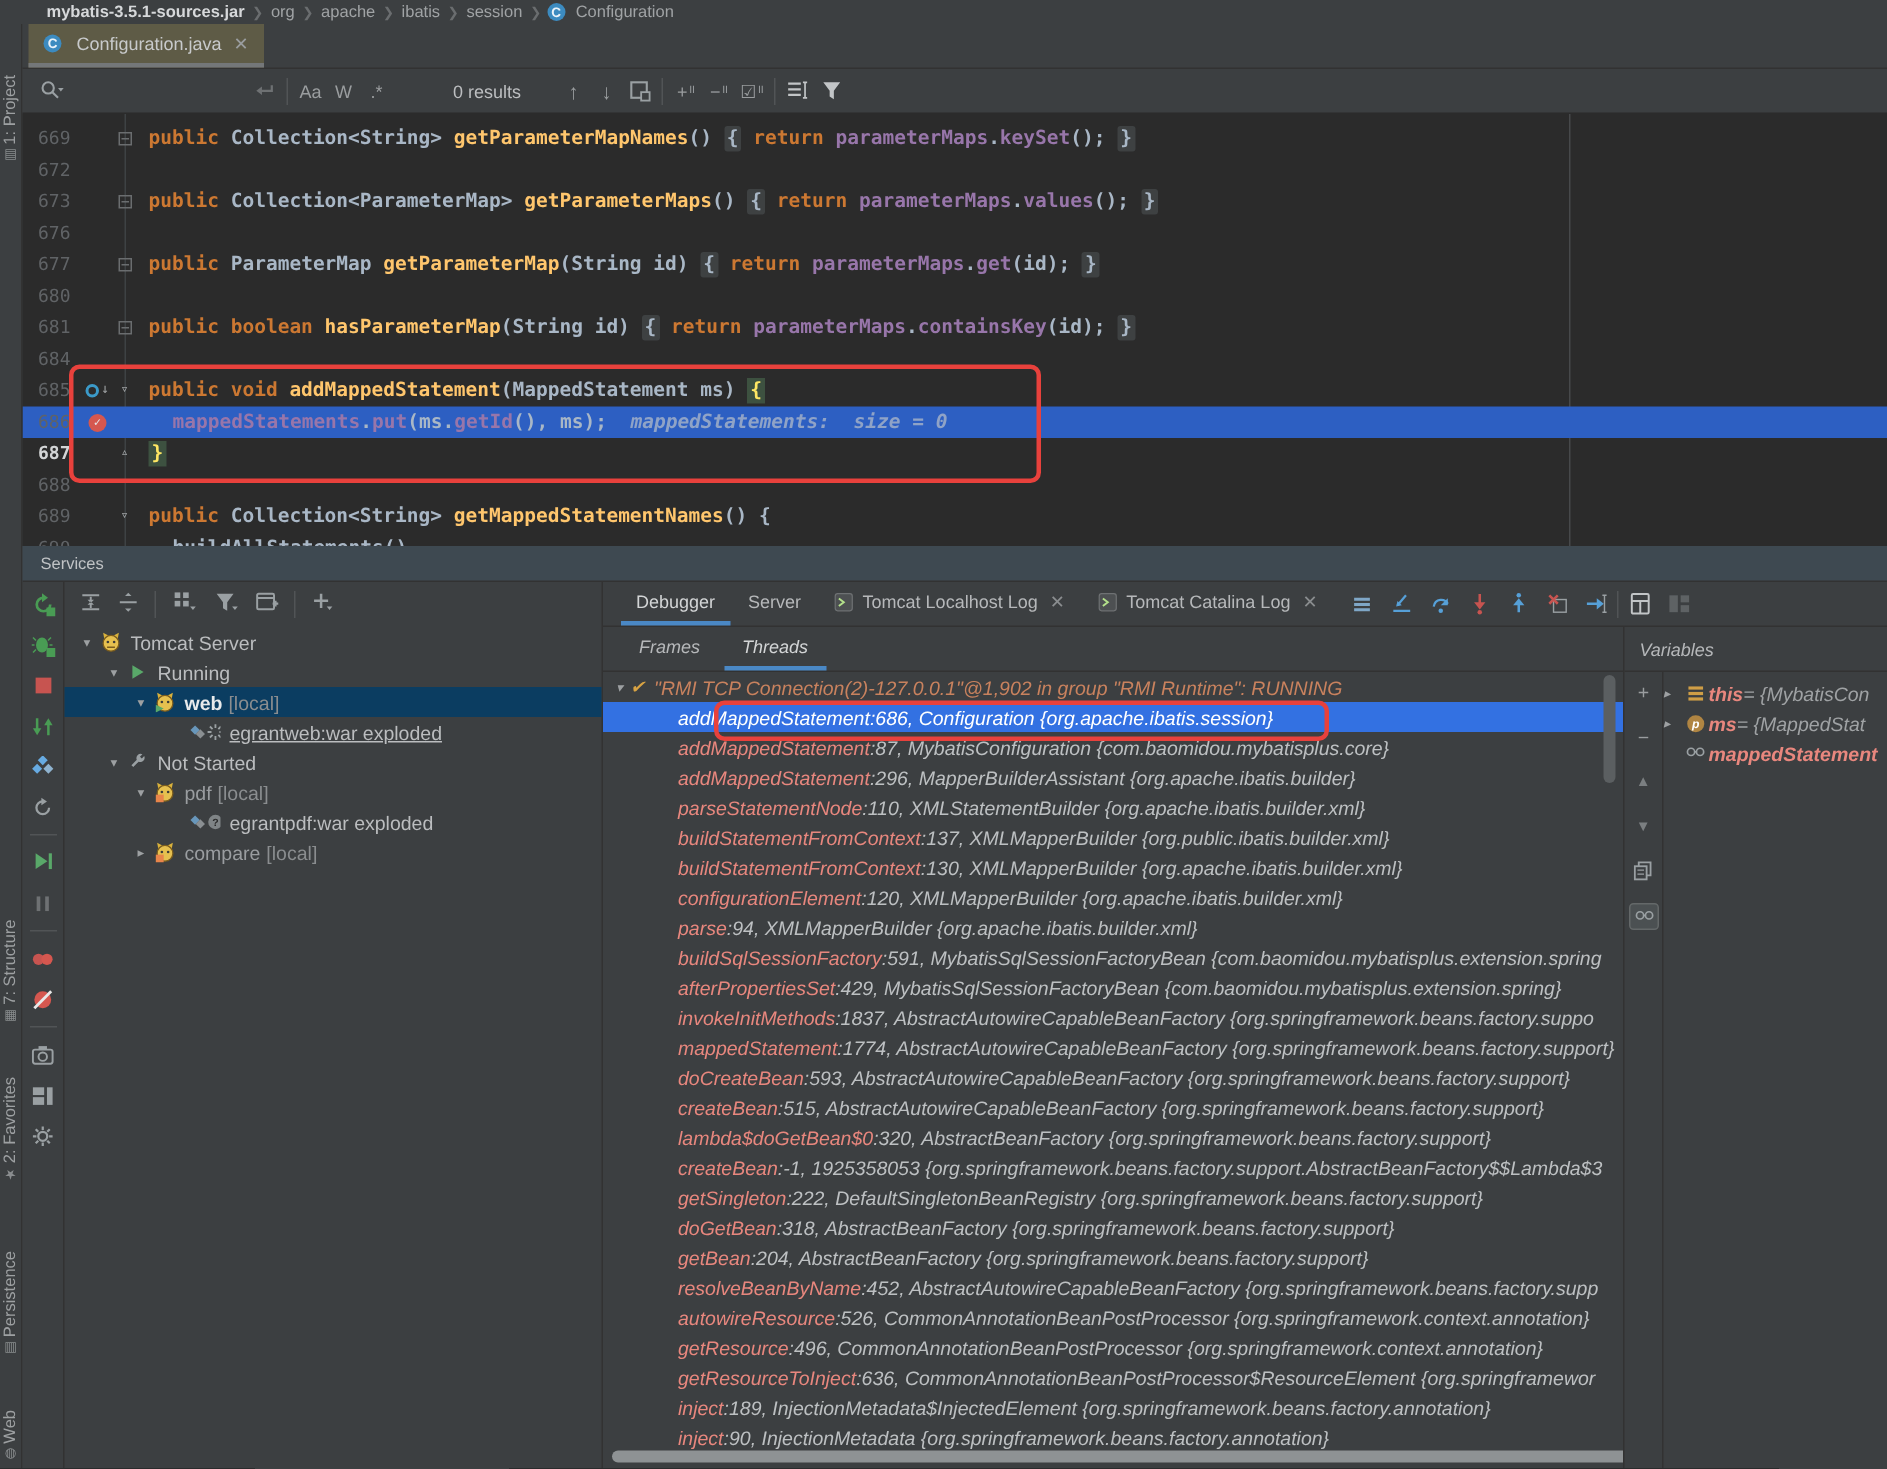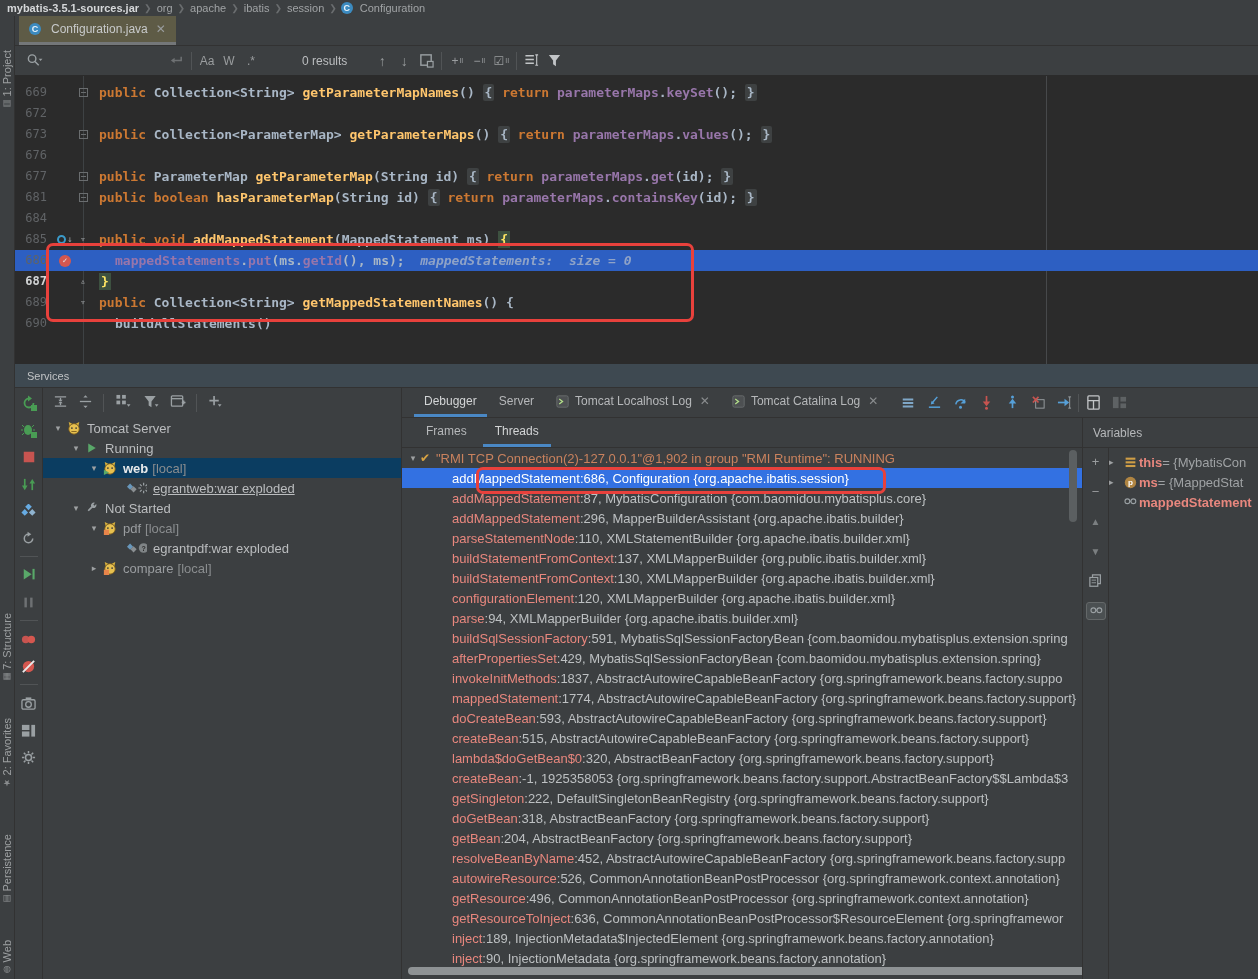--- a/index.html
+++ b/index.html
@@ -1,21 +1,21 @@
 <!DOCTYPE html>
 <html><head>
 <meta charset="utf-8">
 <style>
   * { box-sizing: border-box; margin:0; padding:0; }
   html,body { background:#1e1e1e; }
   body { font-family:"Liberation Sans",sans-serif; }
   #app { position:relative; width:1258px; height:979px; background:#3c3f41; overflow:hidden; color:#bbbdbf; font-size:12px; }
 
   
-  #crumbbar { position:absolute; left:0; top:0; width:100%; height:16px; background:#3c3f41; display:flex; align-items:center; padding-left:4px; font-size:11px; }
+  #crumbbar { position:absolute; left:0; top:0; width:100%; height:16px; background:#3c3f41; display:flex; align-items:center; padding-left:28px; font-size:11px; }
   .crumb { color:#a0a3a5; margin:0 3px; white-space:nowrap; }
   .crumb.first { font-weight:bold; color:#d6d8da; }
   .crumb-sep { color:#6a6d6f; font-size:9px; margin:0 2px; }
   .classicon { display:inline-flex; width:12px; height:12px; border-radius:50%; background:#3c8bc0; color:#eaf3fa; font-size:9px; font-weight:bold; align-items:center; justify-content:center; margin:0 4px 0 2px; flex:0 0 auto; }
 
   
   #rail { position:absolute; left:0; top:16px; bottom:0; width:15px; background:#3c3f41; border-right:1px solid #323232; }
   .rail-label { position:absolute; left:1px; writing-mode:vertical-rl; transform:rotate(180deg); color:#9da0a2; font-size:11px; white-space:nowrap; }
   .rail-label .rg { color:#8a8d8f; font-size:9px; }
 
@@ -79,21 +79,21 @@
   .trow .sfx { color:#8a8d8f; margin-left:4px; }
 
   #vsep1, #vsep2 { width:1px; background:#323232; }
   #rightsec { flex:1; display:flex; flex-direction:column; min-width:0; }
   #dbgtabs { height:30px; display:flex; align-items:center; border-bottom:1px solid #323232; padding-left:12px; gap:2px; }
   .dtab { display:inline-flex; align-items:center; gap:6px; height:29px; padding:0 10px; color:#b6b8ba; font-size:12px; border-bottom:3px solid transparent;justify-content:center; }
   .dtab.active { border-bottom-color:#4a88c5; color:#d3d5d6; }
   .dtab .x { color:#8a8d8f; margin-left:2px; }
   .dbg-ic { display:inline-flex; align-items:center; justify-content:center; width:24px; height:22px; }
 
-  #dbgcontent { flex:1; display:flex; min-height:0; }
+  #dbgcontent { flex:1; display:flex; min-height:0;font-style:italic; }
   #threadsarea { flex:1; display:flex; flex-direction:column; min-width:0; }
   #subtabs { height:30px; display:flex; align-items:center; padding-left:12px; gap:4px; border-bottom:1px solid #323232; }
   .stab { padding:0 12px; height:29px; display:inline-flex; align-items:center; color:#b6b8ba; border-bottom:3px solid transparent; }
   .stab.active { border-bottom-color:#4a88c5; color:#d3d5d6; }
   #frameslist { flex:1; position:relative; overflow:hidden; font-size:13px; }
   .frow { height:20px; display:flex; align-items:center; white-space:nowrap; overflow:hidden; color:#bdc0c2; }
   .frow.sel { background:#3371e2; color:#fff; }
   .frow .fchev { width:14px; margin-left:4px; color:#9da0a2; font-size:9px; text-align:center; flex:0 0 auto; }
   .frow .fcheck { width:16px; color:#d8a343; font-size:12px; flex:0 0 auto; }
   .frow .thname { color:#c9825e; }
@@ -213,25 +213,27 @@
 
     <div id="editor">
       <div id="foldline"></div>
       <div id="marginguide"></div>
       <div id="codelines">
           <div class="cl"><span class="num">669</span><span class="ic"></span><span class="fm"><span class="foldplus"></span></span><span class="code ind1"><span class="tok-k">public </span><span class="tok-t">Collection&lt;String&gt; </span><span class="tok-m">getParameterMapNames</span><span class="tok-t">() </span><span class="tok-b">{</span><span class="tok-k"> return </span><span class="tok-f">parameterMaps</span><span class="tok-t">.</span><span class="tok-f">keySet</span><span class="tok-t">(); </span><span class="tok-b">}</span></span></div>
           <div class="cl"><span class="num">672</span><span class="ic"></span><span class="fm"></span><span class="code ind1"></span></div>
           <div class="cl"><span class="num">673</span><span class="ic"></span><span class="fm"><span class="foldplus"></span></span><span class="code ind1"><span class="tok-k">public </span><span class="tok-t">Collection&lt;ParameterMap&gt; </span><span class="tok-m">getParameterMaps</span><span class="tok-t">() </span><span class="tok-b">{</span><span class="tok-k"> return </span><span class="tok-f">parameterMaps</span><span class="tok-t">.</span><span class="tok-f">values</span><span class="tok-t">(); </span><span class="tok-b">}</span></span></div>
           <div class="cl"><span class="num">676</span><span class="ic"></span><span class="fm"></span><span class="code ind1"></span></div>
           <div class="cl"><span class="num">677</span><span class="ic"></span><span class="fm"><span class="foldplus"></span></span><span class="code ind1"><span class="tok-k">public </span><span class="tok-t">ParameterMap </span><span class="tok-m">getParameterMap</span><span class="tok-t">(String id) </span><span class="tok-b">{</span><span class="tok-k"> return </span><span class="tok-f">parameterMaps</span><span class="tok-t">.</span><span class="tok-f">get</span><span class="tok-t">(id); </span><span class="tok-b">}</span></span></div>
+          <div class="cl"><span class="num">680</span><span class="ic"></span><span class="fm"></span><span class="code ind1"></span></div>
           <div class="cl"><span class="num">681</span><span class="ic"></span><span class="fm"><span class="foldplus"></span></span><span class="code ind1"><span class="tok-k">public boolean </span><span class="tok-m">hasParameterMap</span><span class="tok-t">(String id) </span><span class="tok-b">{</span><span class="tok-k"> return </span><span class="tok-f">parameterMaps</span><span class="tok-t">.</span><span class="tok-f">containsKey</span><span class="tok-t">(id); </span><span class="tok-b">}</span></span></div>
           <div class="cl"><span class="num">684</span><span class="ic"></span><span class="fm"></span><span class="code ind1"></span></div>
           <div class="cl"><span class="num">685</span><span class="ic"><span class="execdot"></span><span class="execarrow">↓</span></span><span class="fm">▿</span><span class="code ind1"><span class="tok-k">public void </span><span class="tok-m">addMappedStatement</span><span class="tok-t">(MappedStatement ms) </span><span class="tok-y">{</span></span></div>
           <div class="cl debug"><span class="num">686</span><span class="ic"><span class="bp">✓</span></span><span class="fm"></span><span class="code ind2"><span class="tok-f">mappedStatements</span><span class="tok-t">.</span><span class="tok-f">put</span><span class="tok-t">(ms.</span><span class="tok-f">getId</span><span class="tok-t">(), ms);</span><span class="tok-h">  mappedStatements:  size = 0</span></span></div>
           <div class="cl"><span class="num bright">687</span><span class="ic"></span><span class="fm">▵</span><span class="code ind1"><span class="tok-y">}</span></span></div>
+          <div class="cl"><span class="num">688</span><span class="ic"></span><span class="fm"></span><span class="code ind1"></span></div>
           <div class="cl"><span class="num">689</span><span class="ic"></span><span class="fm">▿</span><span class="code ind1"><span class="tok-k">public </span><span class="tok-t">Collection&lt;String&gt; </span><span class="tok-m">getMappedStatementNames</span><span class="tok-t">() {</span></span></div>
           <div class="cl"><span class="num">690</span><span class="ic"></span><span class="fm"></span><span class="code ind2"><span class="tok-t">buildAllStatements()</span></span></div>
         </div>
       <div class="redbox" style="left:31px; top:167px; width:648px; height:79px;"></div>
     </div>
 
     <div id="svcheader">
       <span>Services</span>
     </div>
 

